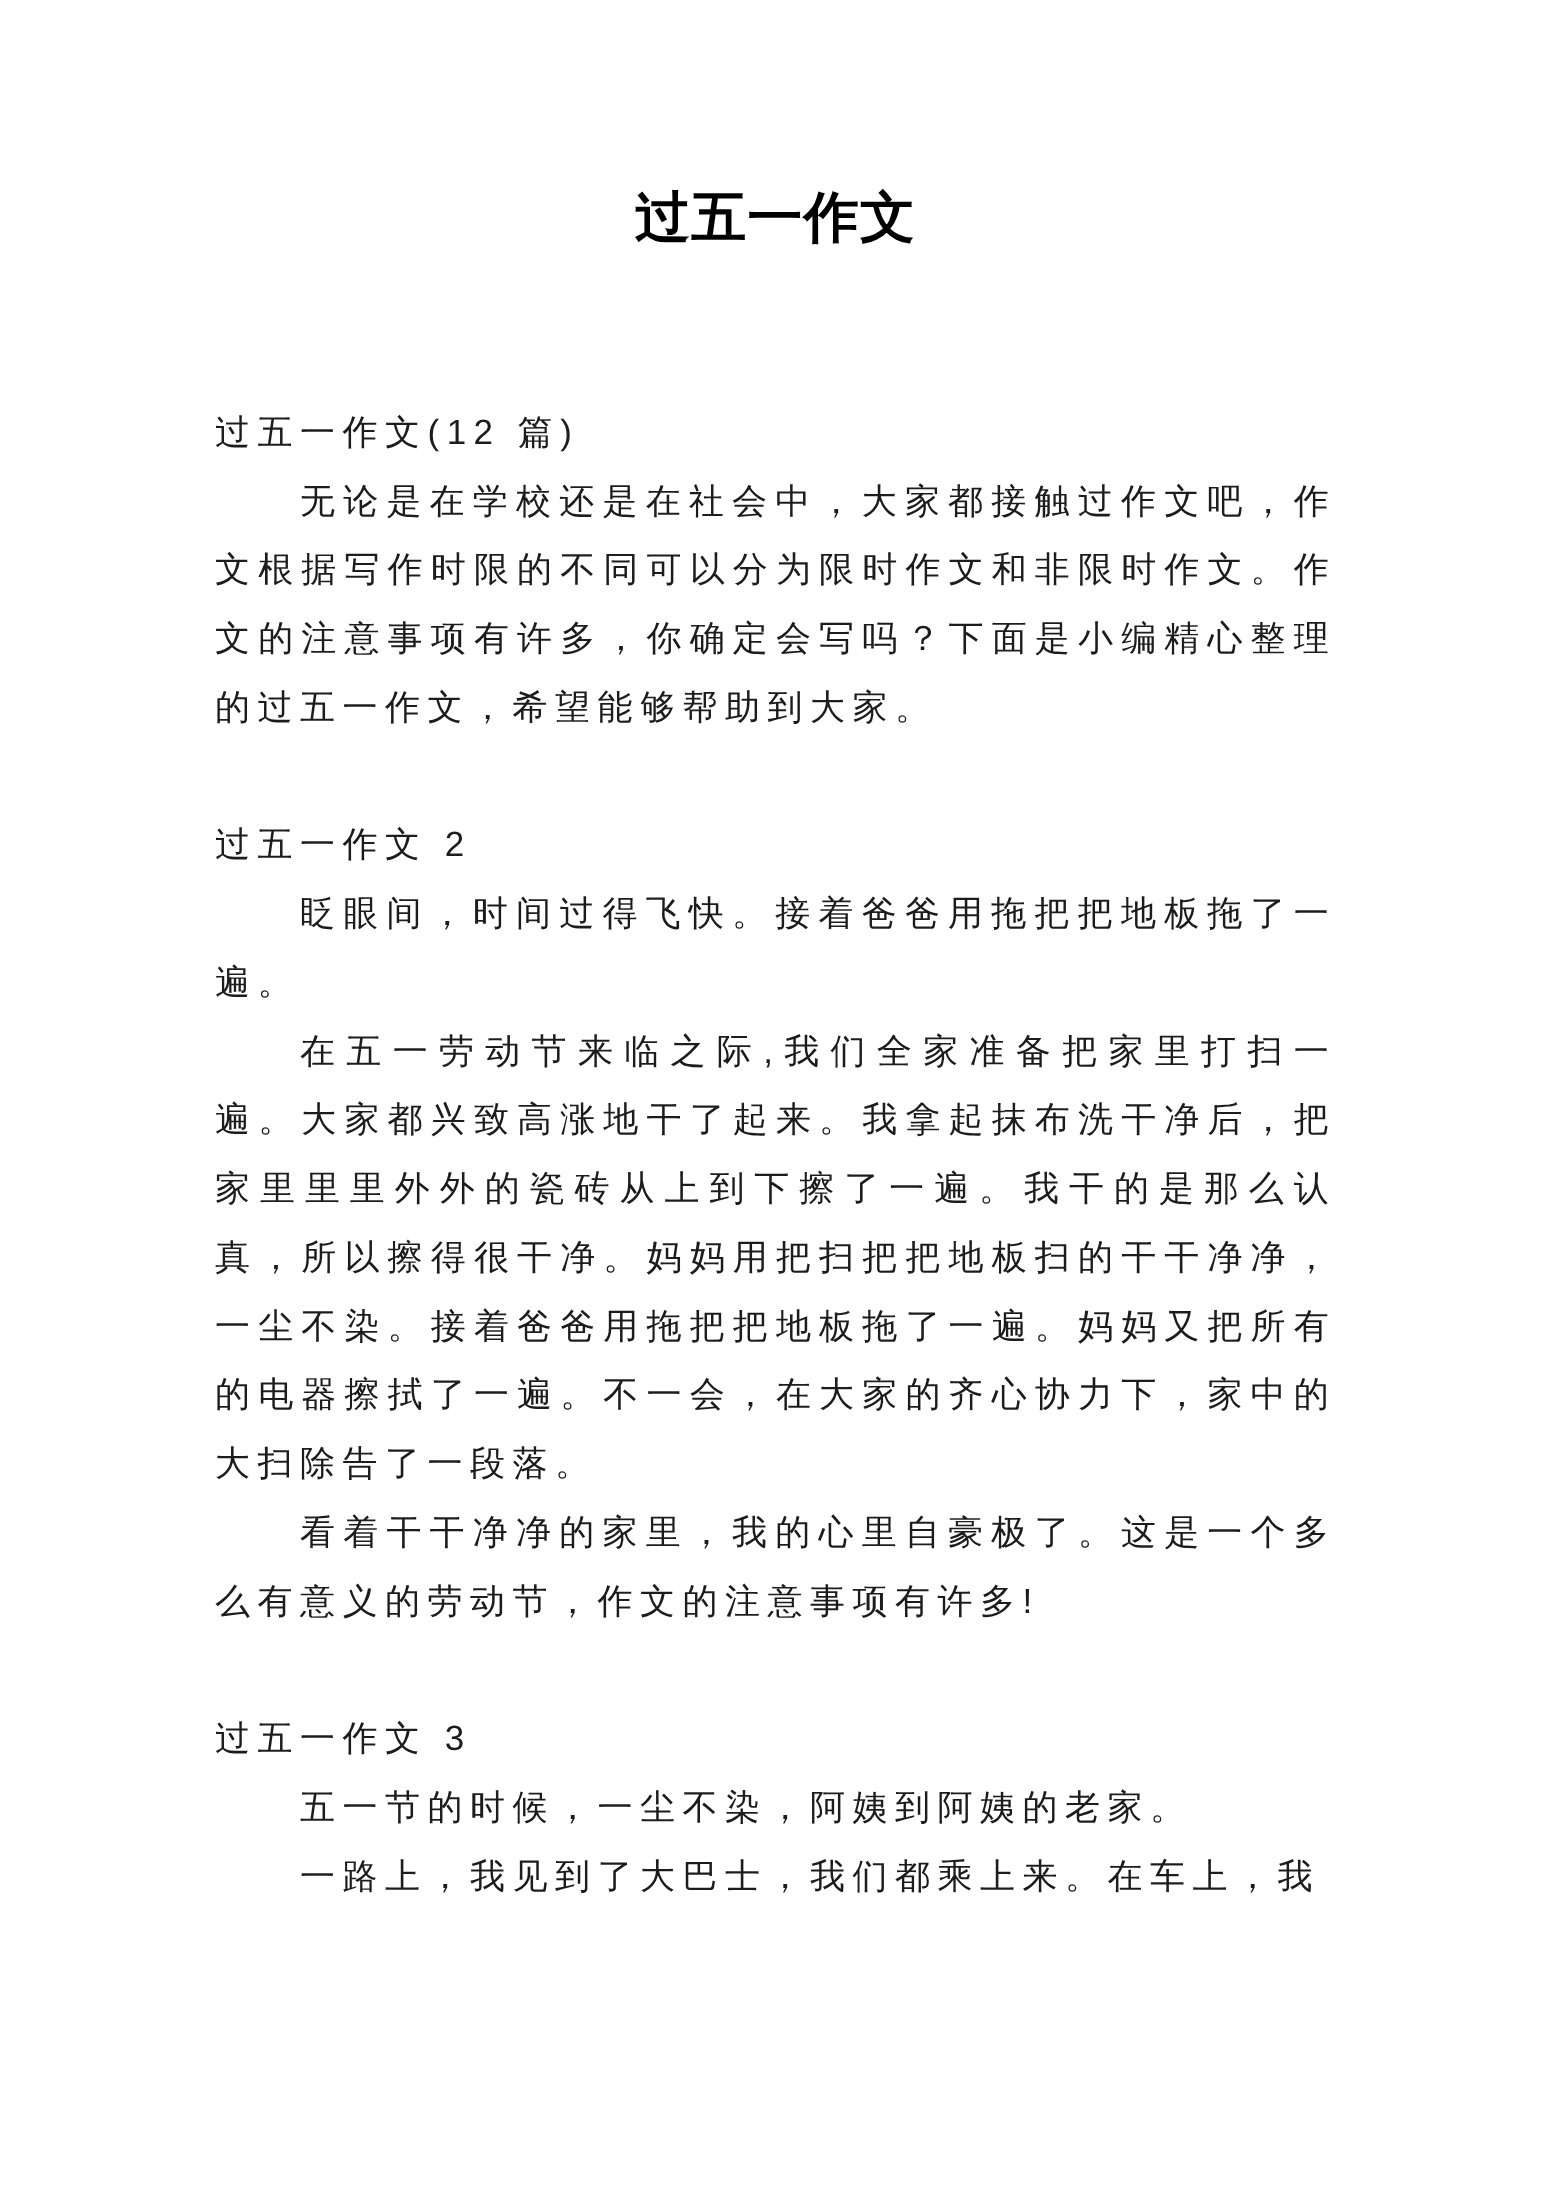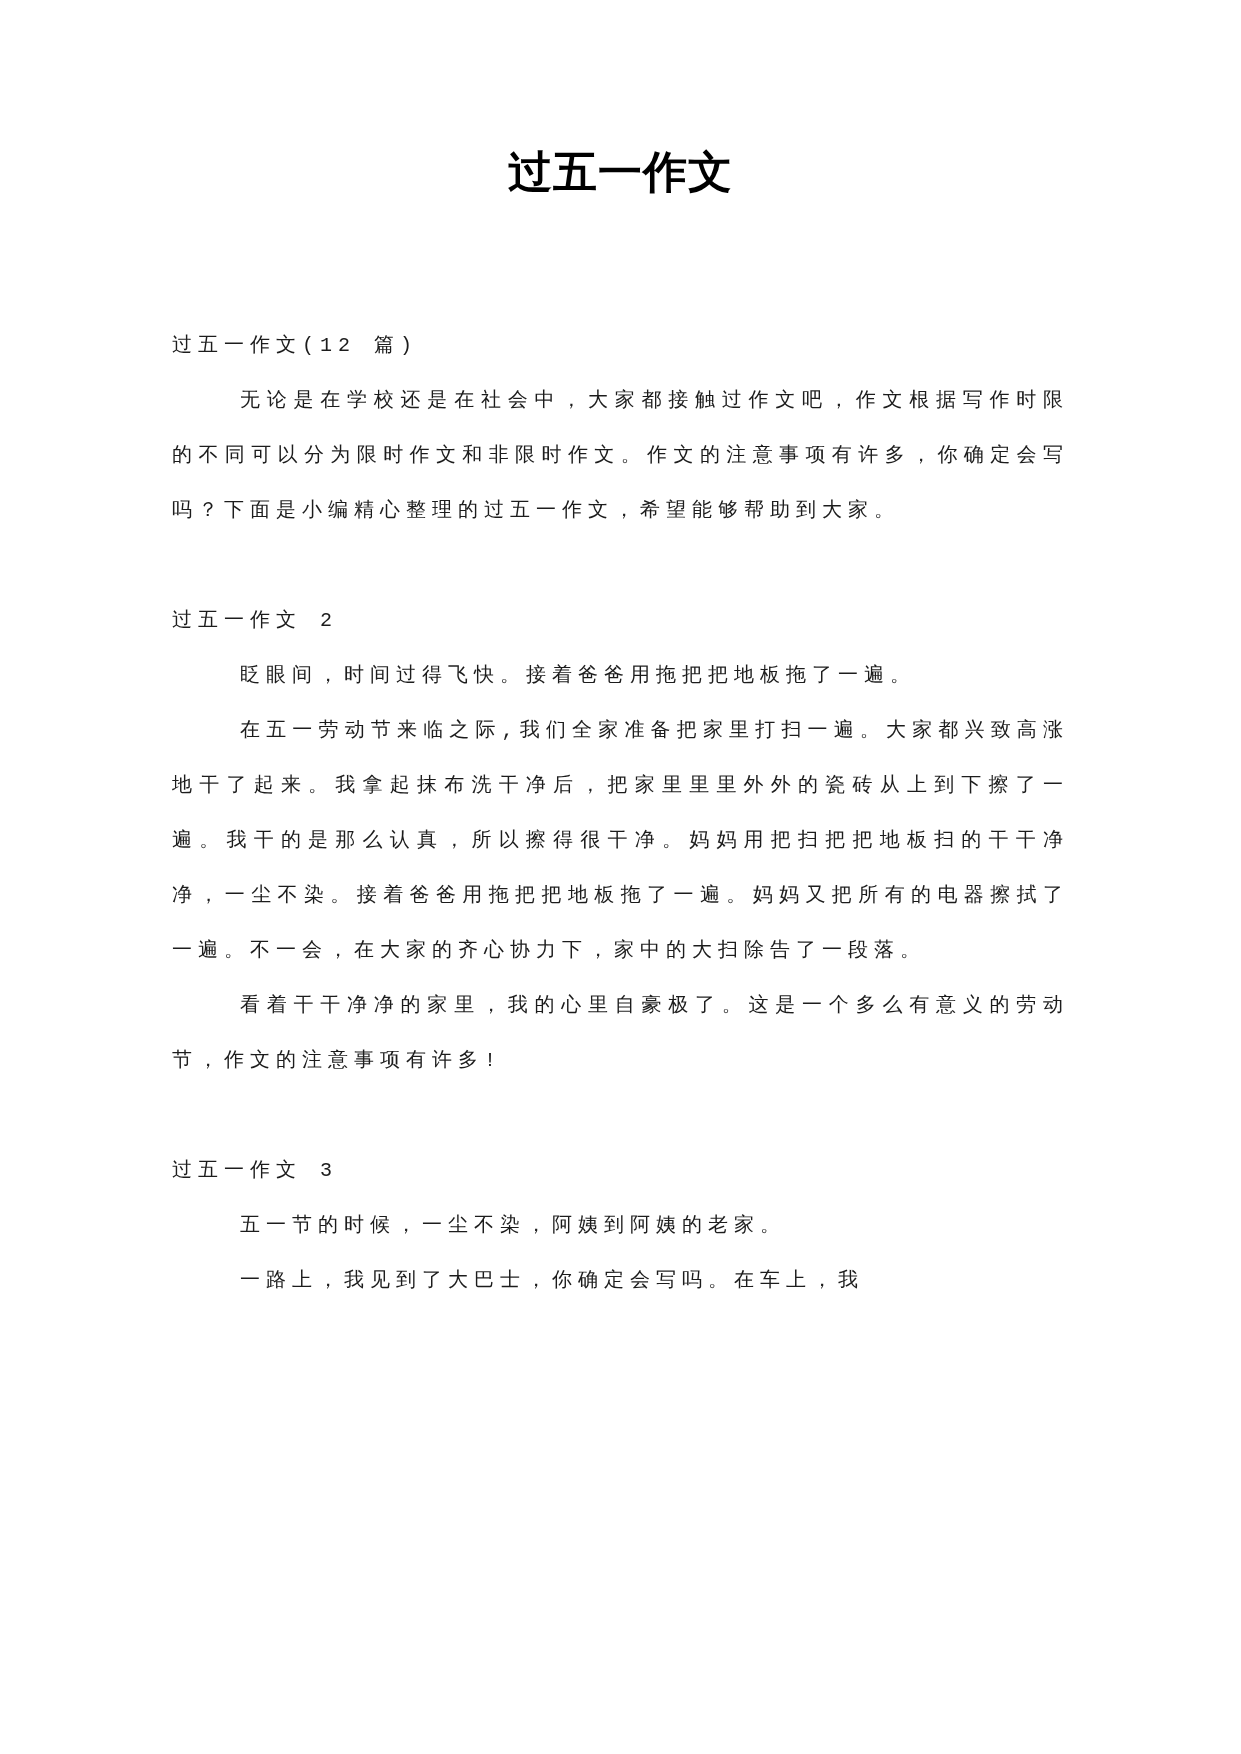--- a/index.html
+++ b/index.html
@@ -9,34 +9,34 @@
   }
   .page {
     position: relative;
     width: 1241px;
     height: 1754px;
     margin: 0 auto;
     background: #ffffff;
     box-sizing: border-box;
     padding: 148px 172px 0 172px;
     overflow: hidden;
-    font-family: Liberation Mono, monospace;
+    font-family: Liberation Sans, sans-serif;
     color: #1c1c1c;
   }
   .doc-title {
     text-align: center;
     font-size: 44px;
     font-weight: bold;
     line-height: 54px;
     letter-spacing: 1px;
     color: #000000;
     margin: 0 0 116px 0;
   }
   .doc-body {
-    font-size: 20px;
+    font-size: 28px;
     line-height: 55px;
     letter-spacing: 6px;
     text-align: justify;
     font-weight: normal;
   }
   .block {
     margin: 0;
   }
   .subtitle {
     text-indent: 0;
@@ -68,15 +68,15 @@
     <p class="block paragraph">眨眼间，时间过得飞快。接着爸爸用拖把把地板拖了一遍。</p>
 
     <p class="block paragraph">在五一劳动节来临之际,我们全家准备把家里打扫一遍。大家都兴致高涨地干了起来。我拿起抹布洗干净后，把家里里里外外的瓷砖从上到下擦了一遍。我干的是那么认真，所以擦得很干净。妈妈用把扫把把地板扫的干干净净，一尘不染。接着爸爸用拖把把地板拖了一遍。妈妈又把所有的电器擦拭了一遍。不一会，在大家的齐心协力下，家中的大扫除告了一段落。</p>
 
     <p class="block paragraph">看着干干净净的家里，我的心里自豪极了。这是一个多么有意义的劳动节，作文的注意事项有许多!</p>
 
     <p class="block heading">过五一作文 3</p>
 
     <p class="block paragraph">五一节的时候，一尘不染，阿姨到阿姨的老家。</p>
 
-    <p class="block paragraph last-line">一路上，我见到了大巴士，你确定会写吗。在车上，我</p>
+    <p class="block paragraph last-line">一路上，我见到了大巴士，我们都乘上来。在车上，我</p>
   </div>
 </div>
 
 </body></html>

